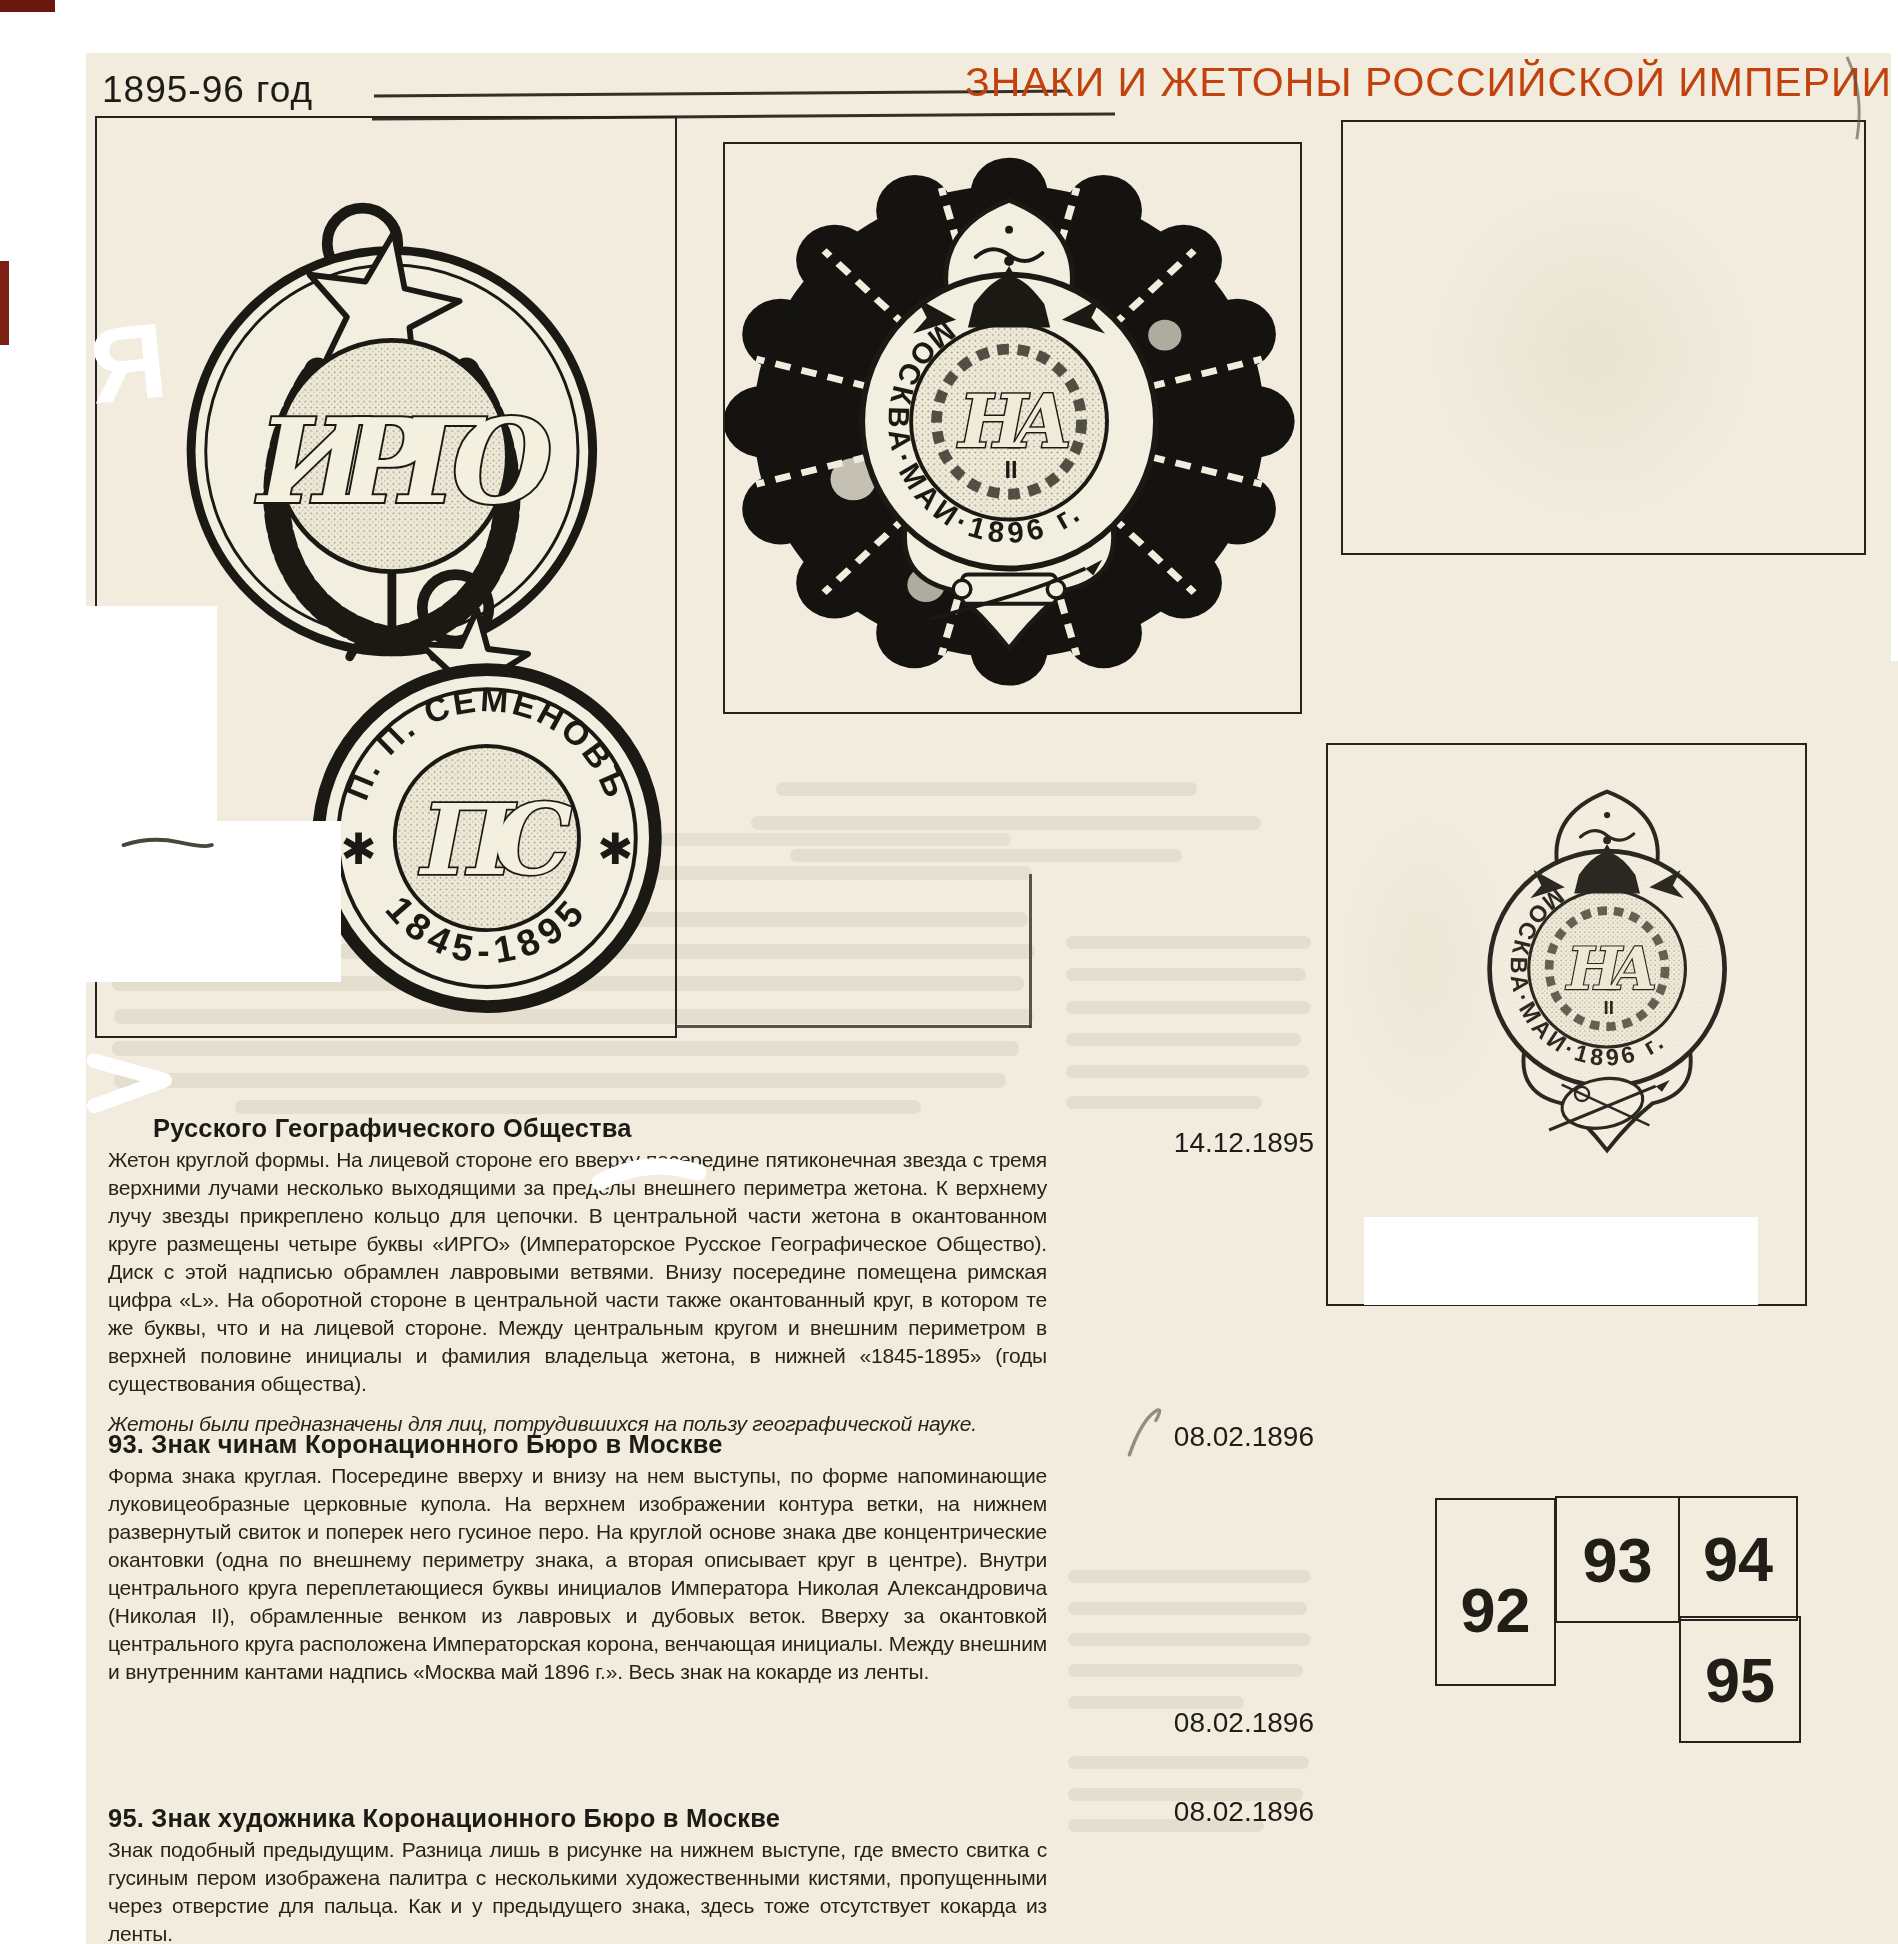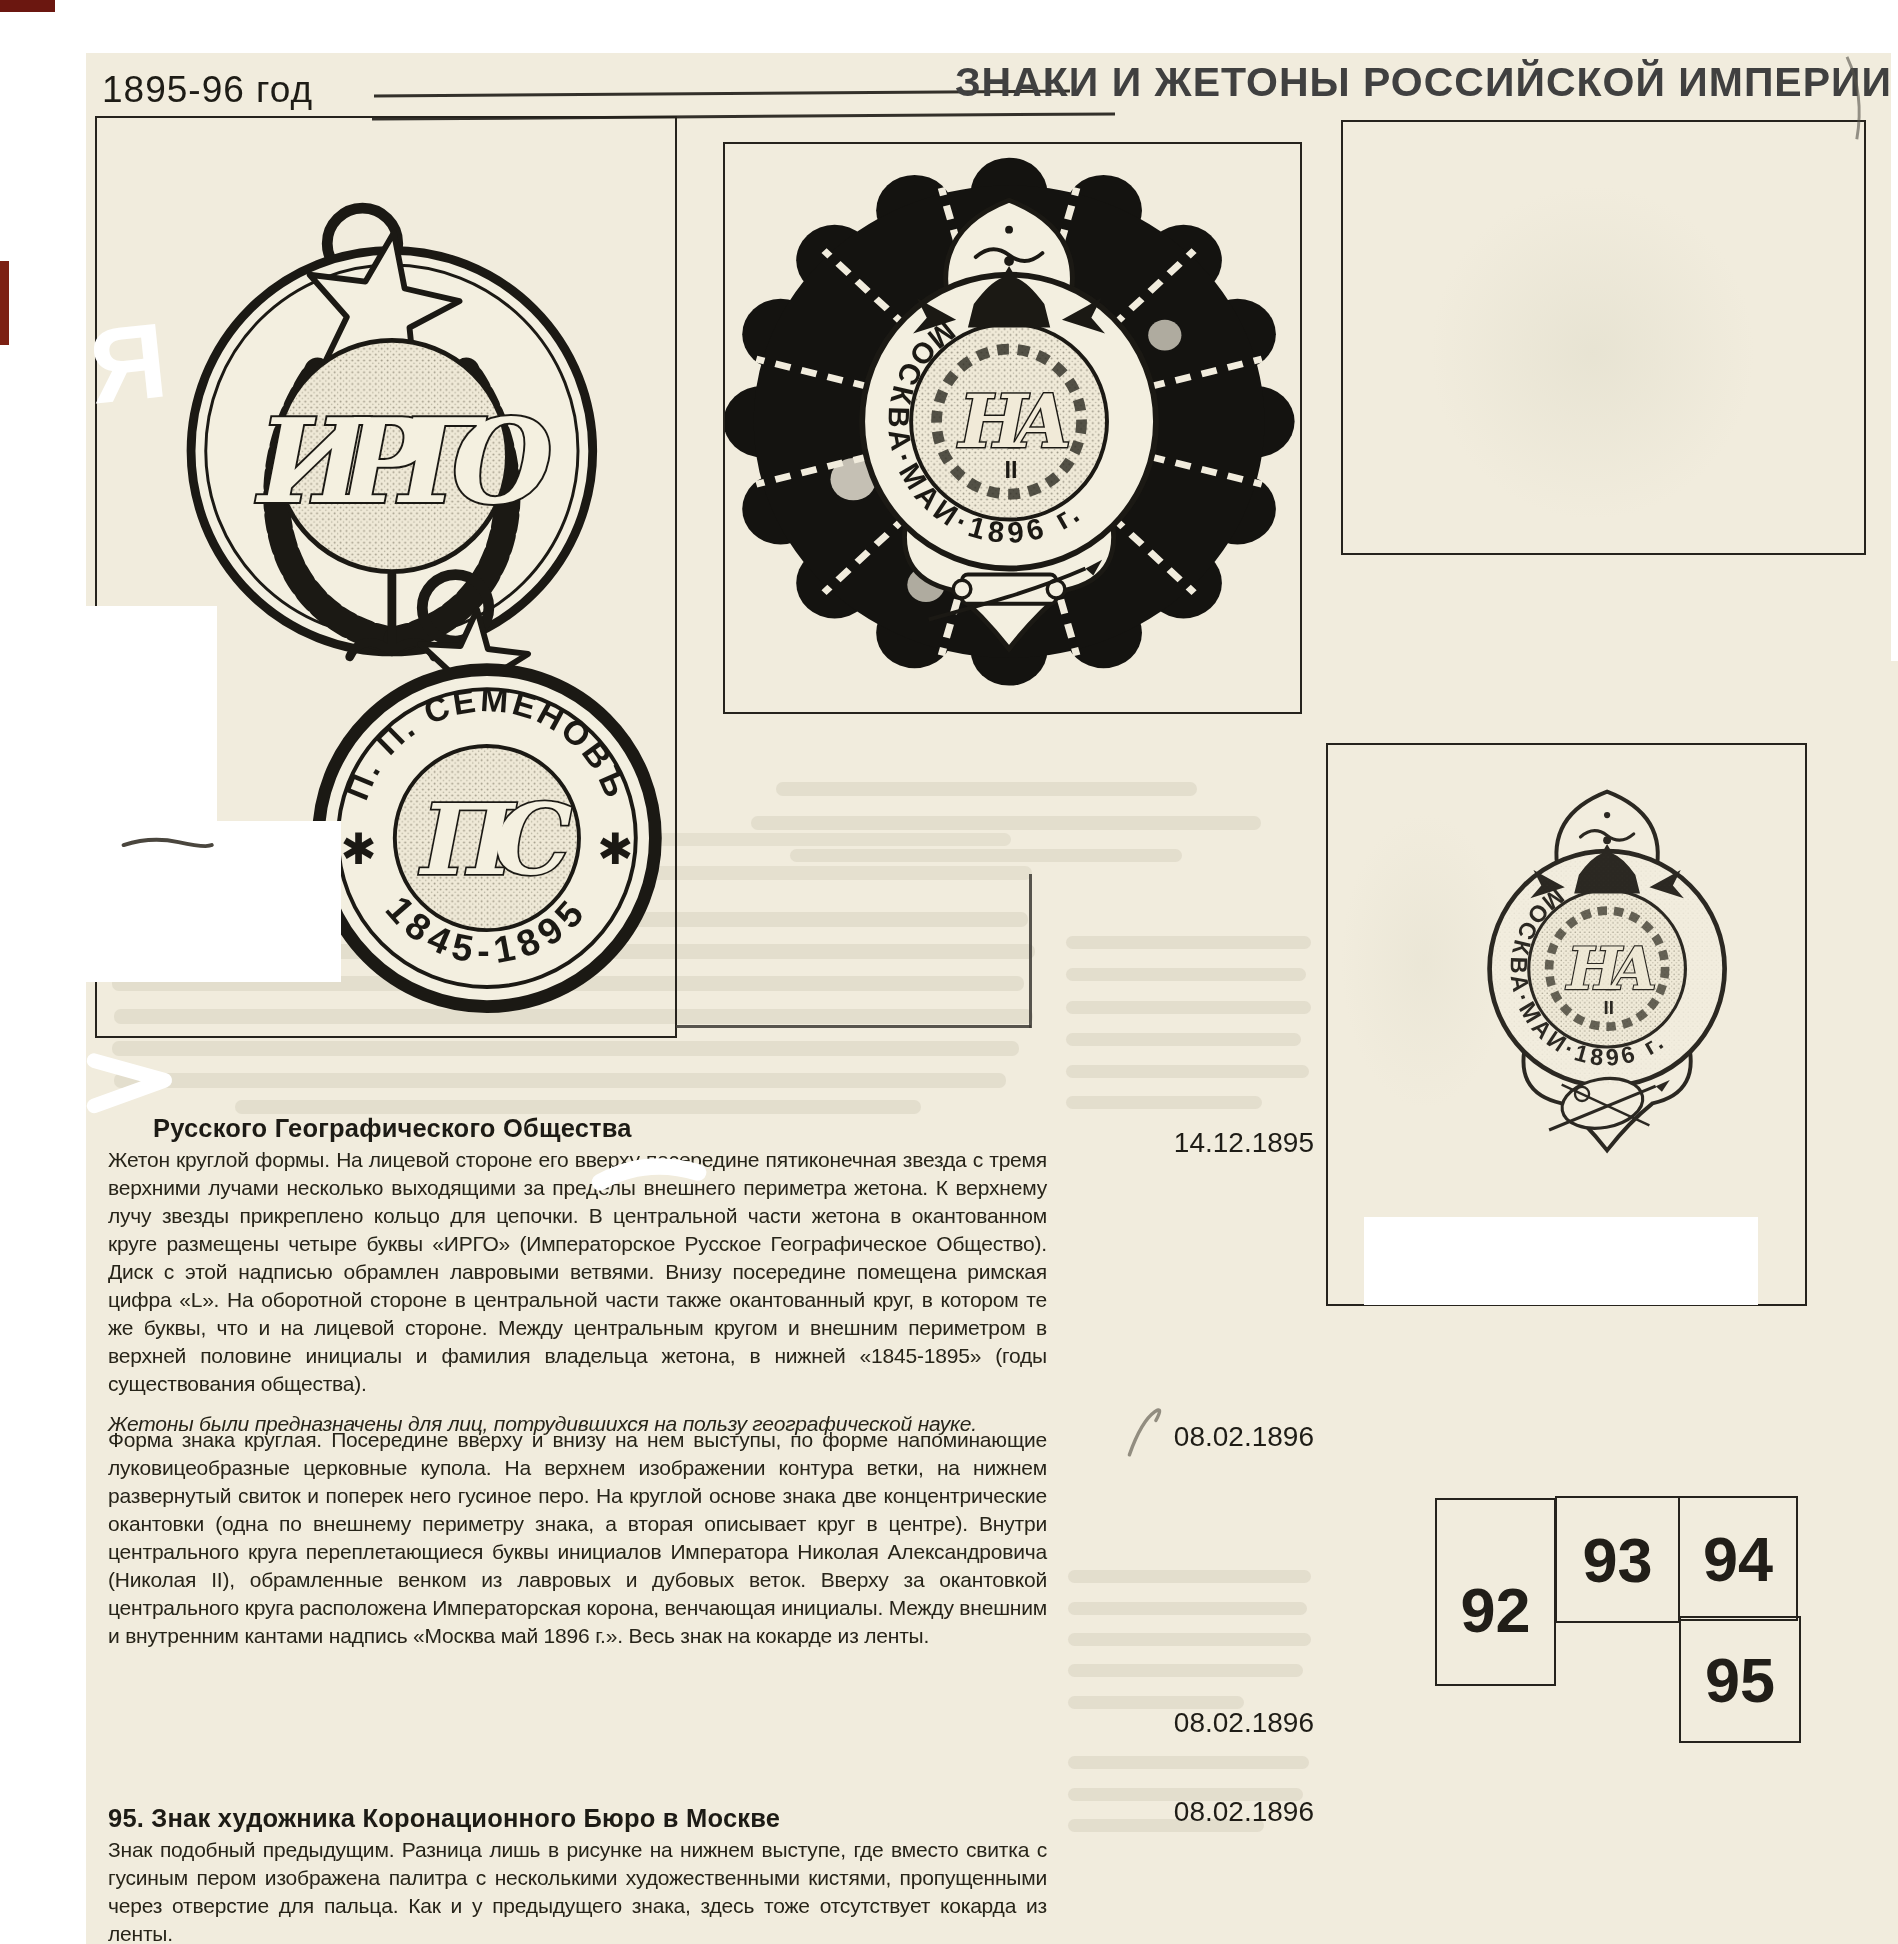--- a/index.html
+++ b/index.html
@@ -4,21 +4,21 @@
 <style>
   html,body{margin:0;padding:0;}
   body{width:1899px;height:1945px;position:relative;background:#ffffff;font-family:"Liberation Sans",sans-serif;overflow:hidden;}
   .abs{position:absolute;}
   .page-bg{left:86px;top:53px;width:1812px;height:1892px;background:#f1ecdd;}
   .edge-right{left:1891px;top:53px;width:7.8px;height:608px;background:#ffffff;}
   .red-corner{left:0;top:0;width:55px;height:11.8px;background:#6b1710;}
   .red-sliver{left:0;top:261px;width:8.8px;height:84px;background:#7c2013;}
   .year{left:102px;top:69px;font-size:37px;color:#1e1c16;letter-spacing:1px;}
   .rule{background:#33302a;height:2.9px;transform:rotate(-0.4deg);}
-  .title{left:882px;top:59px;width:1010px;text-align:right;font-size:41px;font-weight:bold;letter-spacing:1px;color:#404040;}
+  .title{left:882px;top:59px;width:1010px;text-align:right;font-size:41px;font-weight:normal;letter-spacing:1px;color:#c2410c;}
   .box{border:2.9px solid #26231d;}
   .frag{background:#3c3a34;opacity:.85;}
   .ghost{background:#d5d0bd;opacity:.5;border-radius:6.9px;}
   .blob{border-radius:50%;background:radial-gradient(closest-side,#e6e2d1,rgba(241,236,221,0));opacity:.85;}
   .patch{background:#ffffff;}
   .ghost-letter{color:#ffffff;font-size:106px;font-weight:bold;transform:rotate(-6deg);line-height:1;}
   .sec{left:108px;width:939px;}
   .sec-h{font-size:25.5px;font-weight:bold;line-height:36px;color:#1d1b15;letter-spacing:0.2px;}
   .sec-h.l2{padding-left:45px;}
   .sec-b{margin-top:0;font-size:21px;line-height:28px;text-align:justify;color:#272419;letter-spacing:-0.2px;}
@@ -238,20 +238,21 @@
 </svg>
 
 <div class="abs sec" style="top:1110px;">
   <div class="sec-h l2">Русского Географического Общества</div>
   <div class="sec-b">Жетон круглой формы. На лицевой стороне его вверху посередине пятиконечная звезда с тремя верхними лучами несколько выходящими за пределы внешнего периметра жетона. К верхнему лучу звезды прикреплено кольцо для цепочки. В центральной части жетона в окантованном круге размещены четыре буквы «ИРГО» (Императорское Русское Географическое Общество). Диск с этой надписью обрамлен лавровыми ветвями. Внизу посередине помещена римская цифра «L». На оборотной стороне в центральной части также окантованный круг, в котором те же буквы, что и на лицевой стороне. Между центральным кругом и внешним периметром в верхней половине инициалы и фамилия владельца жетона, в нижней «1845-1895» (годы существования общества).</div>
   <div class="sec-b note" style="margin-top:12px;">Жетоны были предназначены для лиц, потрудившихся на пользу географической науке.</div>
 </div>
 <div class="abs date" style="left:1059px;top:1127px;">14.12.1895</div>
 
 <div class="abs sec" style="top:1426px;">
+  <div class="sec-h">93. Знак чинам Коронационного Бюро в Москве</div>
   <div class="sec-b">Форма знака круглая. Посередине вверху и внизу на нем выступы, по форме напоминающие луковицеобразные церковные купола. На верхнем изображении контура ветки, на нижнем развернутый свиток и поперек него гусиное перо. На круглой основе знака две концентрические окантовки (одна по внешнему периметру знака, а вторая описывает круг в центре). Внутри центрального круга переплетающиеся буквы инициалов Императора Николая Александровича (Николая II), обрамленные венком из лавровых и дубовых веток. Вверху за окантовкой центрального круга расположена Императорская корона, венчающая инициалы. Между внешним и внутренним кантами надпись «Москва май 1896 г.». Весь знак на кокарде из ленты.</div>
 </div>
 <div class="abs date" style="left:1059px;top:1421px;">08.02.1896</div>
 
 <div class="abs sec" style="top:1711px;">
 </div>
 <div class="abs date" style="left:1059px;top:1707px;">08.02.1896</div>
 
 <div class="abs sec" style="top:1800px;">
   <div class="sec-h">95. Знак художника Коронационного Бюро в Москве</div>

